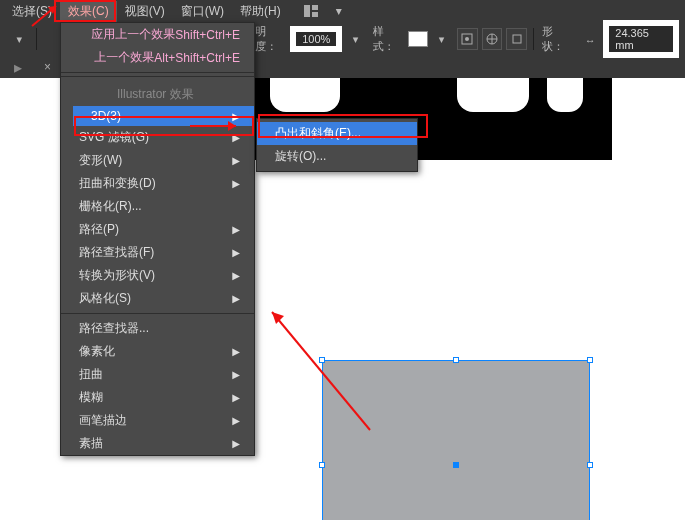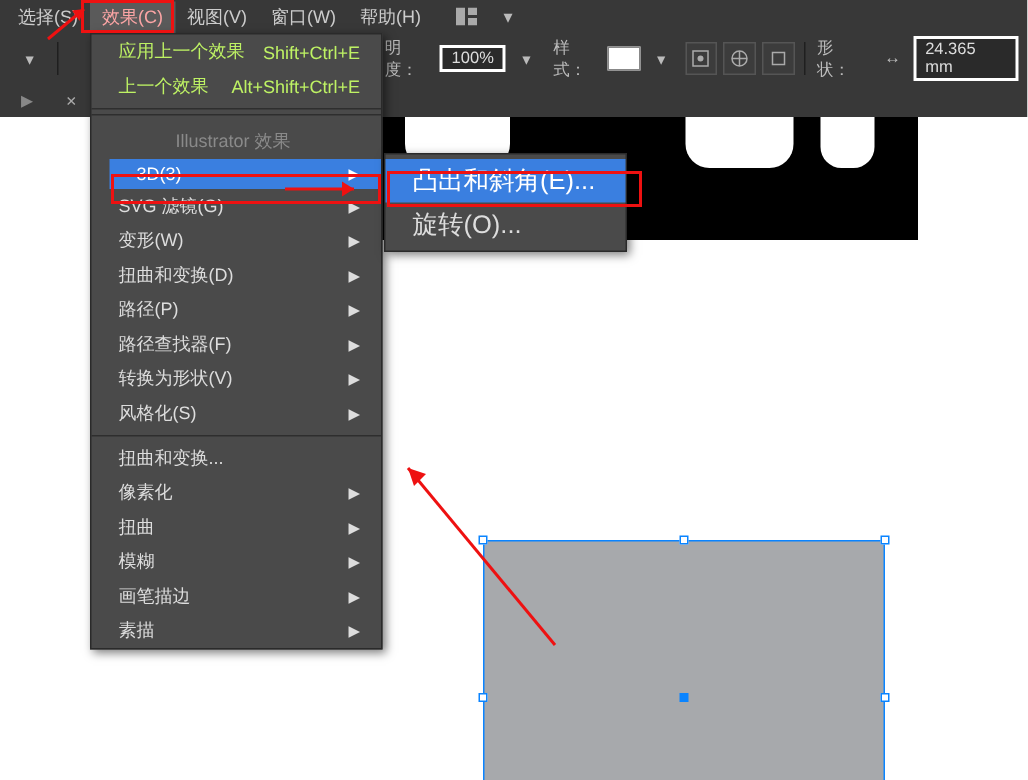--- a/index.html
+++ b/index.html
@@ -6,21 +6,21 @@
   body { background: #fff; width: 685px; height: 520px; overflow: hidden; position: relative; }
 
   .menubar { background: #383838; color: #ccc; height: 22px; display: flex; align-items: center; padding-left: 4px; font-size: 12px; }
   .menubar-item { padding: 2px 8px; cursor: pointer; }
   .menubar-item.open { background: #5a5a5a; color: #fca5a5; }
 
   .toolbar { background: #383838; color: #ccc; height: 34px; display: flex; align-items: center; font-size: 11px; padding: 0 6px; position: relative; }
   .tool-icon { width: 28px; height: 22px; display: inline-flex; align-items: center; justify-content: center; color: #bbb; }
   .sep { width: 1px; height: 22px; background: #1f1f1f; margin: 0 4px; }
   .toolbar .label { margin: 0 4px; color: #bbb; }
-  .toolbar .value-box { background: #2a2a2a; border: 2px solid #ffffff; padding: 1px 6px; color: #ddd; }
+  .toolbar .value-box { background: #2a2a2a; border: 6px solid #ffffff; padding: 1px 6px; color: #ddd; }
   .swatch { width: 22px; height: 16px; background: #fff; border: 1px solid #888; display: inline-block; vertical-align: middle; }
   .icon-btn { width: 22px; height: 22px; border: 1px solid #555; background: #3c3c3c; margin: 0 2px; display: inline-flex; align-items: center; justify-content: center; }
 
   .tabbar { background: #383838; height: 22px; display: flex; align-items: center; padding-left: 4px; }
   .doc-tab { color: #ccc; font-size: 11px; padding: 2px 6px; display: flex; align-items: center; gap: 6px; }
   .doc-tab .x { color: #aaa; cursor: pointer; font-size: 12px; }
 
   .canvas-area { position: absolute; top: 78px; left: 0; right: 0; bottom: 0; background: #fff; }
   .artwork-black { position: absolute; top: 0; left: 252px; width: 360px; height: 82px; background: #000; }
   .artwork-black .cut1 { position: absolute; top: 0; left: 18px; width: 70px; height: 34px; background: #fff; border-radius: 0 0 16px 16px; }
@@ -30,27 +30,27 @@
   .selection { position: absolute; top: 282px; left: 322px; width: 268px; height: 210px; background: #a7a9ac; border: 1px solid #0a84ff; }
   .handle { position: absolute; width: 6px; height: 6px; background: #fff; border: 1px solid #0a84ff; }
   .h-tl { top: -4px; left: -4px; } .h-tr { top: -4px; right: -4px; }
   .h-tm { top: -4px; left: 50%; margin-left: -3px; }
   .h-ml { left: -4px; top: 50%; margin-top: -3px; }
   .h-mr { right: -4px; top: 50%; margin-top: -3px; }
   .center-dot { position: absolute; top: 50%; left: 50%; width: 6px; height: 6px; margin: -3px; background: #0a84ff; }
 
   .dropdown { position: absolute; top: 22px; left: 60px; width: 195px; background: #4a4a4a; color: #ddd; font-size: 12px; border: 1px solid #2a2a2a; box-shadow: 2px 2px 6px rgba(0,0,0,.5); z-index: 30; }
   .dd-row { display: flex; justify-content: space-between; align-items: center; padding: 3px 14px 3px 18px; }
-  .dd-row.disabled { color: #bef264; }
+  .dd-row.disabled { color: #f9a8d4; justify-content: flex-end; }
   .dd-row.header { color: #8a8a8a; padding-top: 6px; margin-left: 38px; }
   .dd-row.hover { background: #3a7fe0; color: #ffffff; margin-left: 12px; }
   .dd-sep { height: 1px; background: #2e2e2e; margin: 3px 0; }
   .arrow { font-size: 10px; color: inherit; }
 
-  .submenu { position: absolute; top: 102px; left: 256px; width: 162px; background: #4a4a4a; color: #ddd; font-size: 17px; border: 1px solid #2a2a2a; box-shadow: 2px 2px 6px rgba(0,0,0,.5); z-index: 31; padding: 3px 0; }
+  .submenu { position: absolute; top: 118px; left: 256px; width: 162px; background: #4a4a4a; color: #ddd; font-size: 12px; border: 1px solid #2a2a2a; box-shadow: 2px 2px 6px rgba(0,0,0,.5); z-index: 31; padding: 3px 0; }
   .sm-row { padding: 3px 18px; }
   .sm-row.hl { background: #3a7fe0; color: #fff; }
 
   .redbox { position: absolute; border: 2px solid #e11; pointer-events: none; z-index: 40; }
   .red-arrow { position: absolute; z-index: 41; pointer-events: none; }
 </style>
 </head>
 <body>
 
 <div class="menubar">
@@ -151,38 +151,41 @@
     </div>
   <div class="dd-row">
       <span>变形(W)</span>
       <span class="arrow">▶</span>
     </div>
   <div class="dd-row">
       <span>扭曲和变换(D)</span>
       <span class="arrow">▶</span>
     </div>
   <div class="dd-row">
+      <span>栅格化(R)...</span>
+    </div>
+  <div class="dd-row">
       <span>路径(P)</span>
       <span class="arrow">▶</span>
     </div>
   <div class="dd-row">
       <span>路径查找器(F)</span>
       <span class="arrow">▶</span>
     </div>
   <div class="dd-row">
       <span>转换为形状(V)</span>
       <span class="arrow">▶</span>
     </div>
   <div class="dd-row">
       <span>风格化(S)</span>
       <span class="arrow">▶</span>
     </div>
   <div class="dd-sep"></div>
   <div class="dd-row">
-      <span>扭曲和变换...</span>
+      <span>路径查找器...</span>
     </div>
   <div class="dd-row">
       <span>像素化</span>
       <span class="arrow">▶</span>
     </div>
   <div class="dd-row">
       <span>扭曲</span>
       <span class="arrow">▶</span>
     </div>
   <div class="dd-row">

